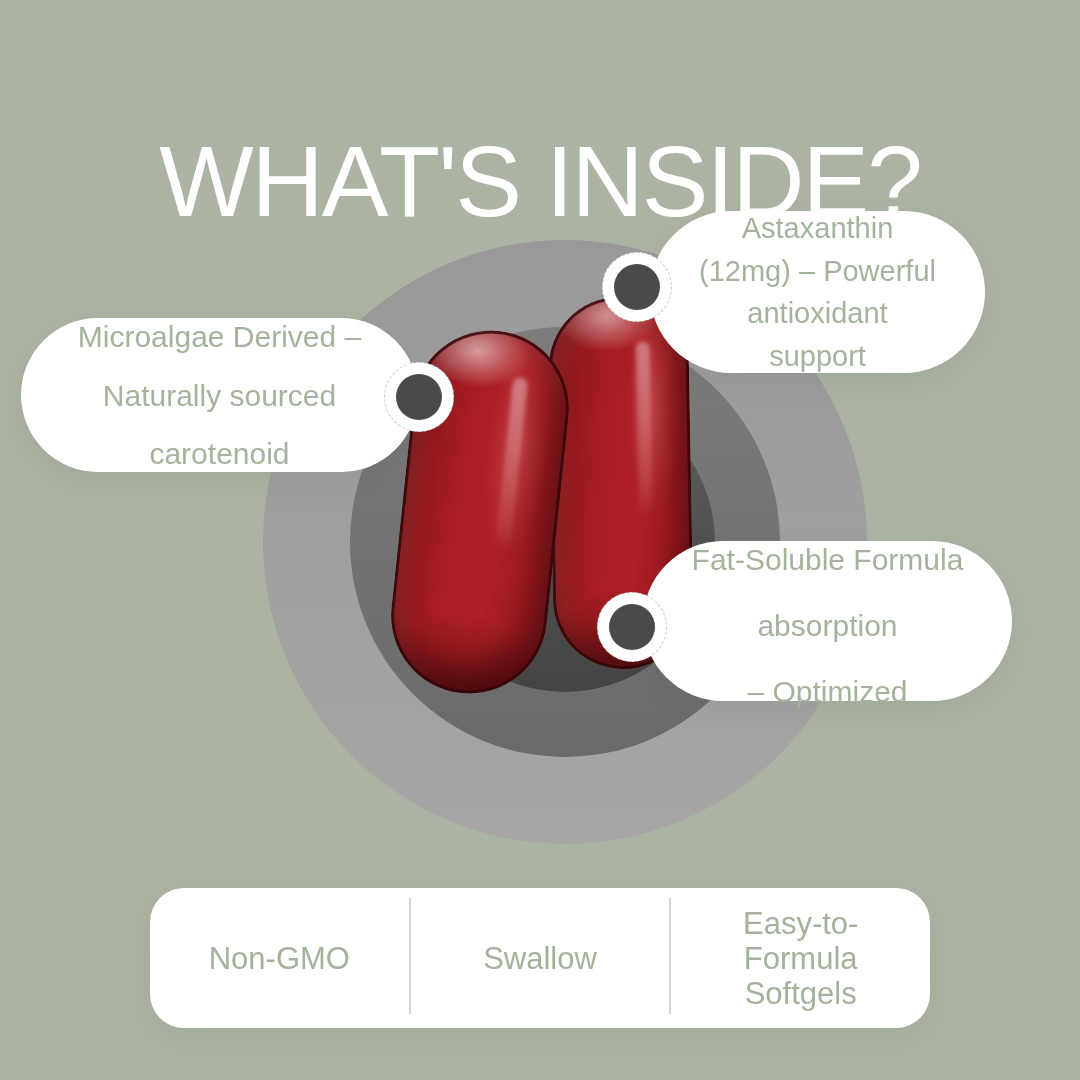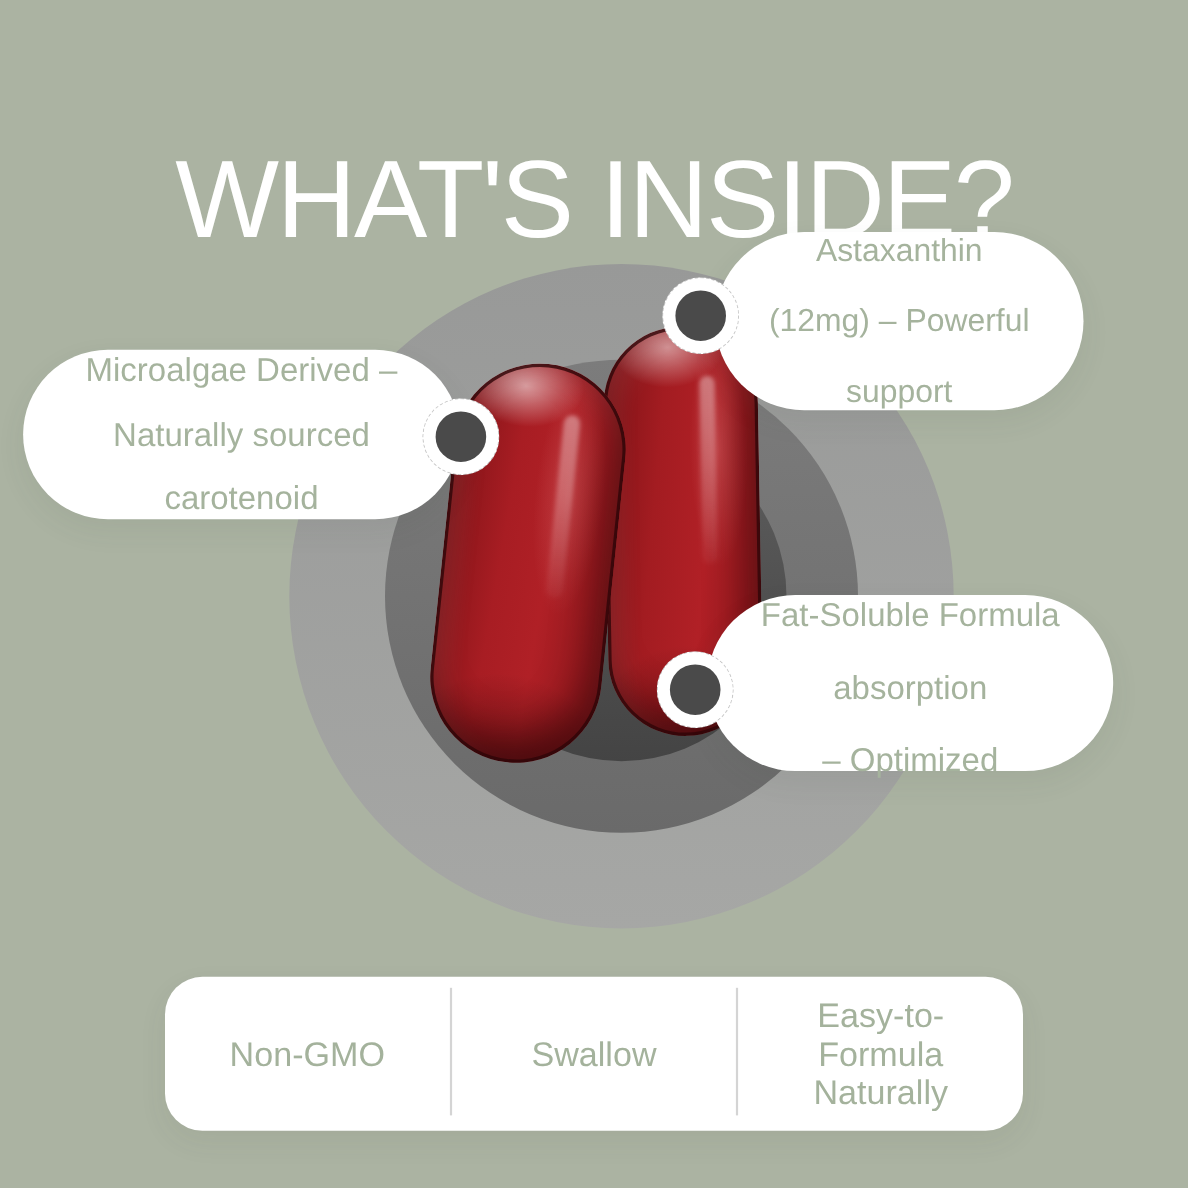--- a/index.html
+++ b/index.html
@@ -113,20 +113,21 @@
 <div class="circle c-outer"></div>
 <div class="circle c-mid"></div>
 <div class="circle c-inner"></div>
 
 <div class="capsule capsule-right"></div>
 <div class="capsule capsule-left"></div>
 
 <div class="bubble b-asta">
   <div class="ln">Astaxanthin</div>
   <div class="ln">(12mg) – Powerful</div>
+  <div class="ln">antioxidant</div>
   <div class="ln">support</div>
 </div>
 
 <div class="bubble b-micro">
   <div class="ln">Microalgae Derived –</div>
   <div class="ln">Naturally sourced</div>
   <div class="ln">carotenoid</div>
 </div>
 
 <div class="bubble b-fat">
@@ -150,15 +151,15 @@
     <div class="ln">Non-GMO</div>
   </div>
   <div class="bar-divider"></div>
   <div class="bar-cell">
     <div class="ln">Swallow</div>
   </div>
   <div class="bar-divider"></div>
   <div class="bar-cell">
     <div class="ln">Easy-to-</div>
     <div class="ln">Formula</div>
-    <div class="ln">Naturally</div>
+    <div class="ln">Softgels</div>
   </div>
 </div>
 
 </body></html>

